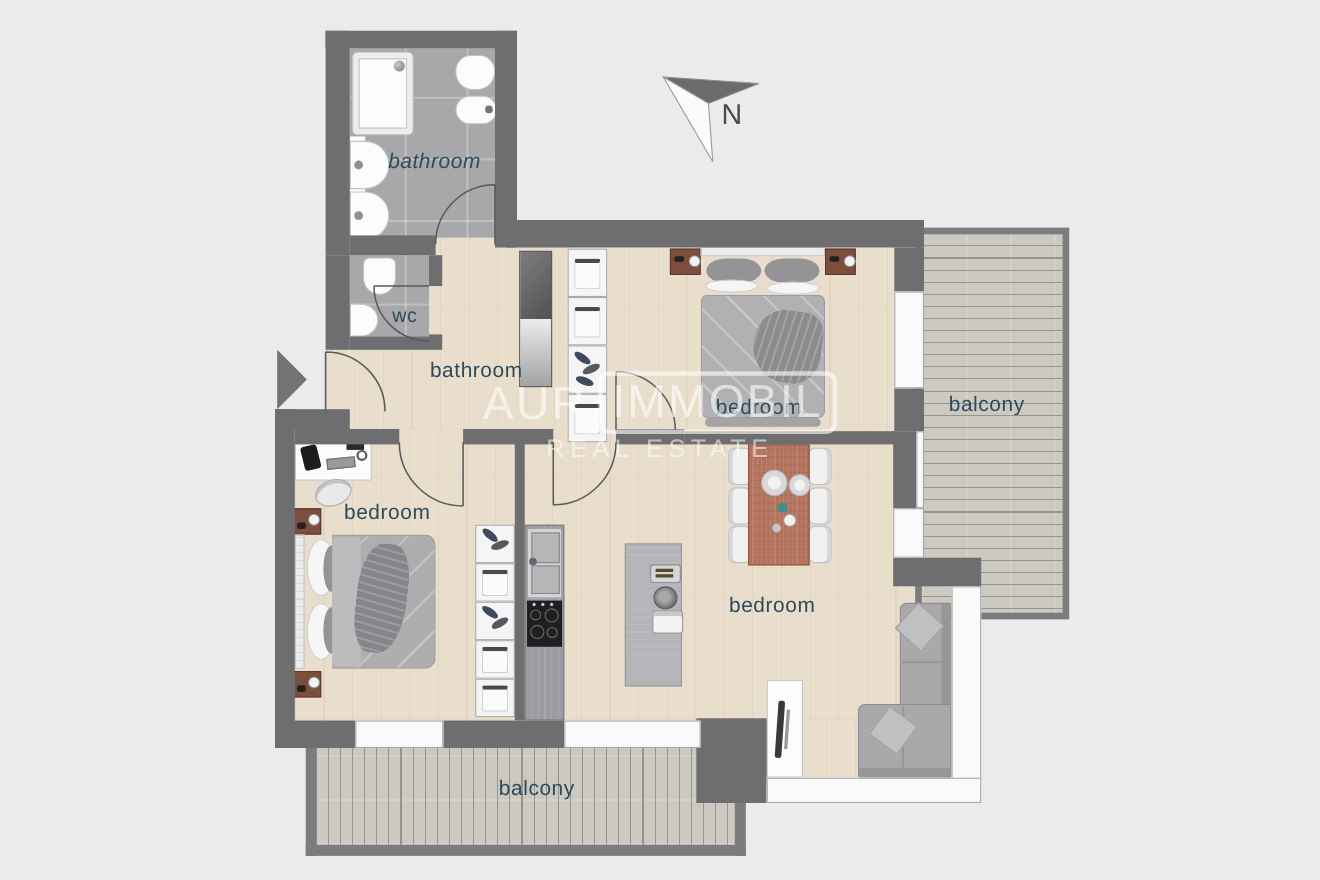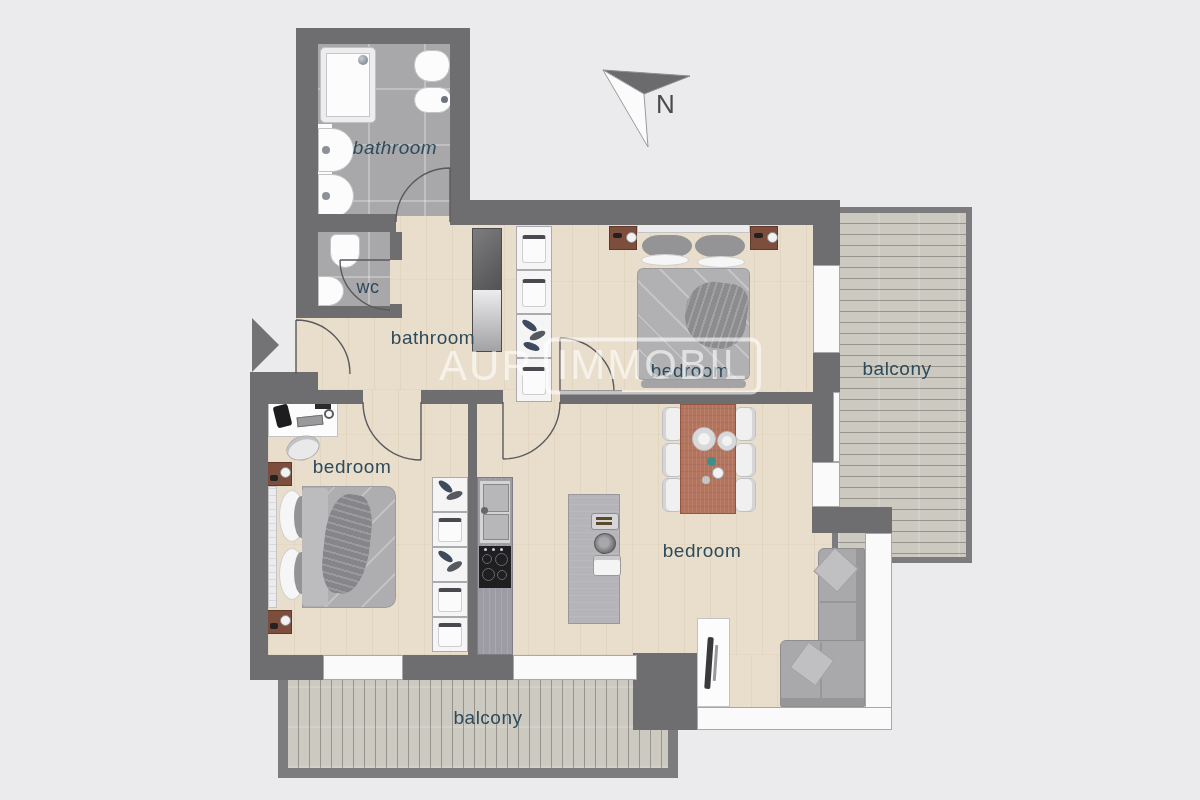--- a/index.html
+++ b/index.html
@@ -265,14 +265,15 @@
   <svg class="overlay" style="left:592px;top:58px;z-index:50;" width="120" height="100" viewBox="0 0 120 100">
     <polygon points="11,12 98,18 52,36" fill="#6b6b6d" stroke="#8f8f91" stroke-width="1"></polygon>
     <polygon points="11,12 52,36 56,89" fill="#fbfbfc" stroke="#9a9a9c" stroke-width="1"></polygon>
     <text x="64" y="55" font-size="26" fill="#4a4a4c" font-family="Liberation Sans, sans-serif">N</text>
   </svg>
 
   <div class="wm" id="wm-main">
     <span>AUR</span>
     <span id="wm-box">IMMOBIL</span>
   </div>
+  <div class="wm" id="wm-tag">REAL ESTATE</div>
 
 </div>
 
 </body></html>

